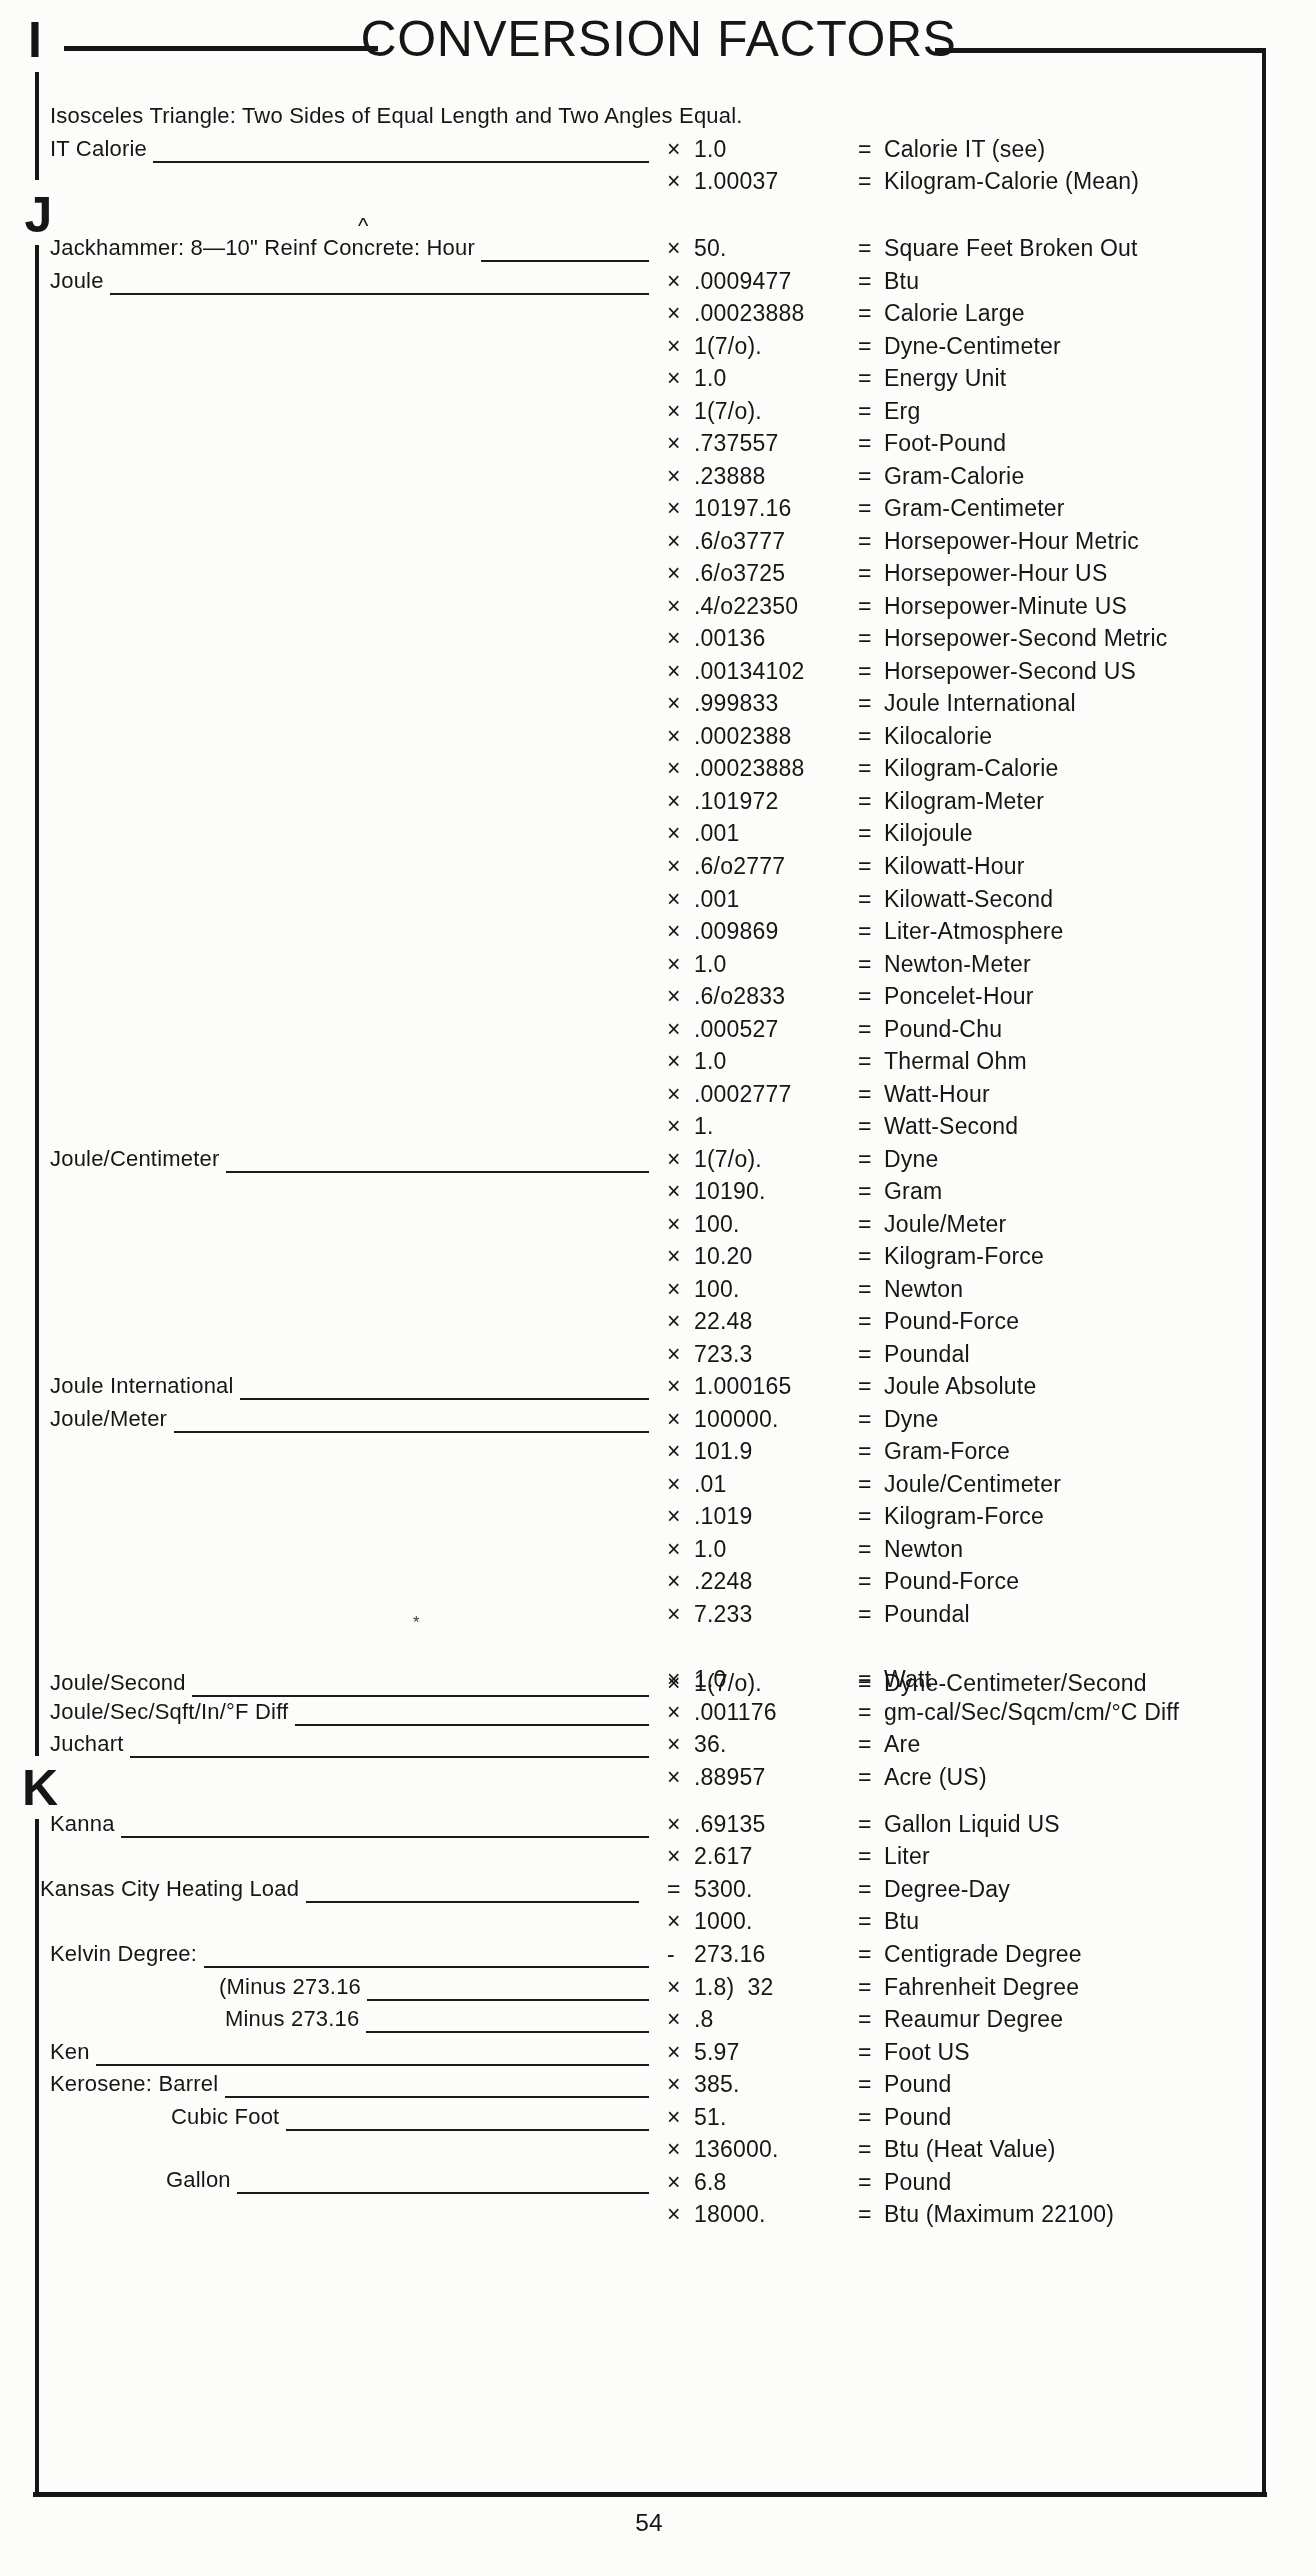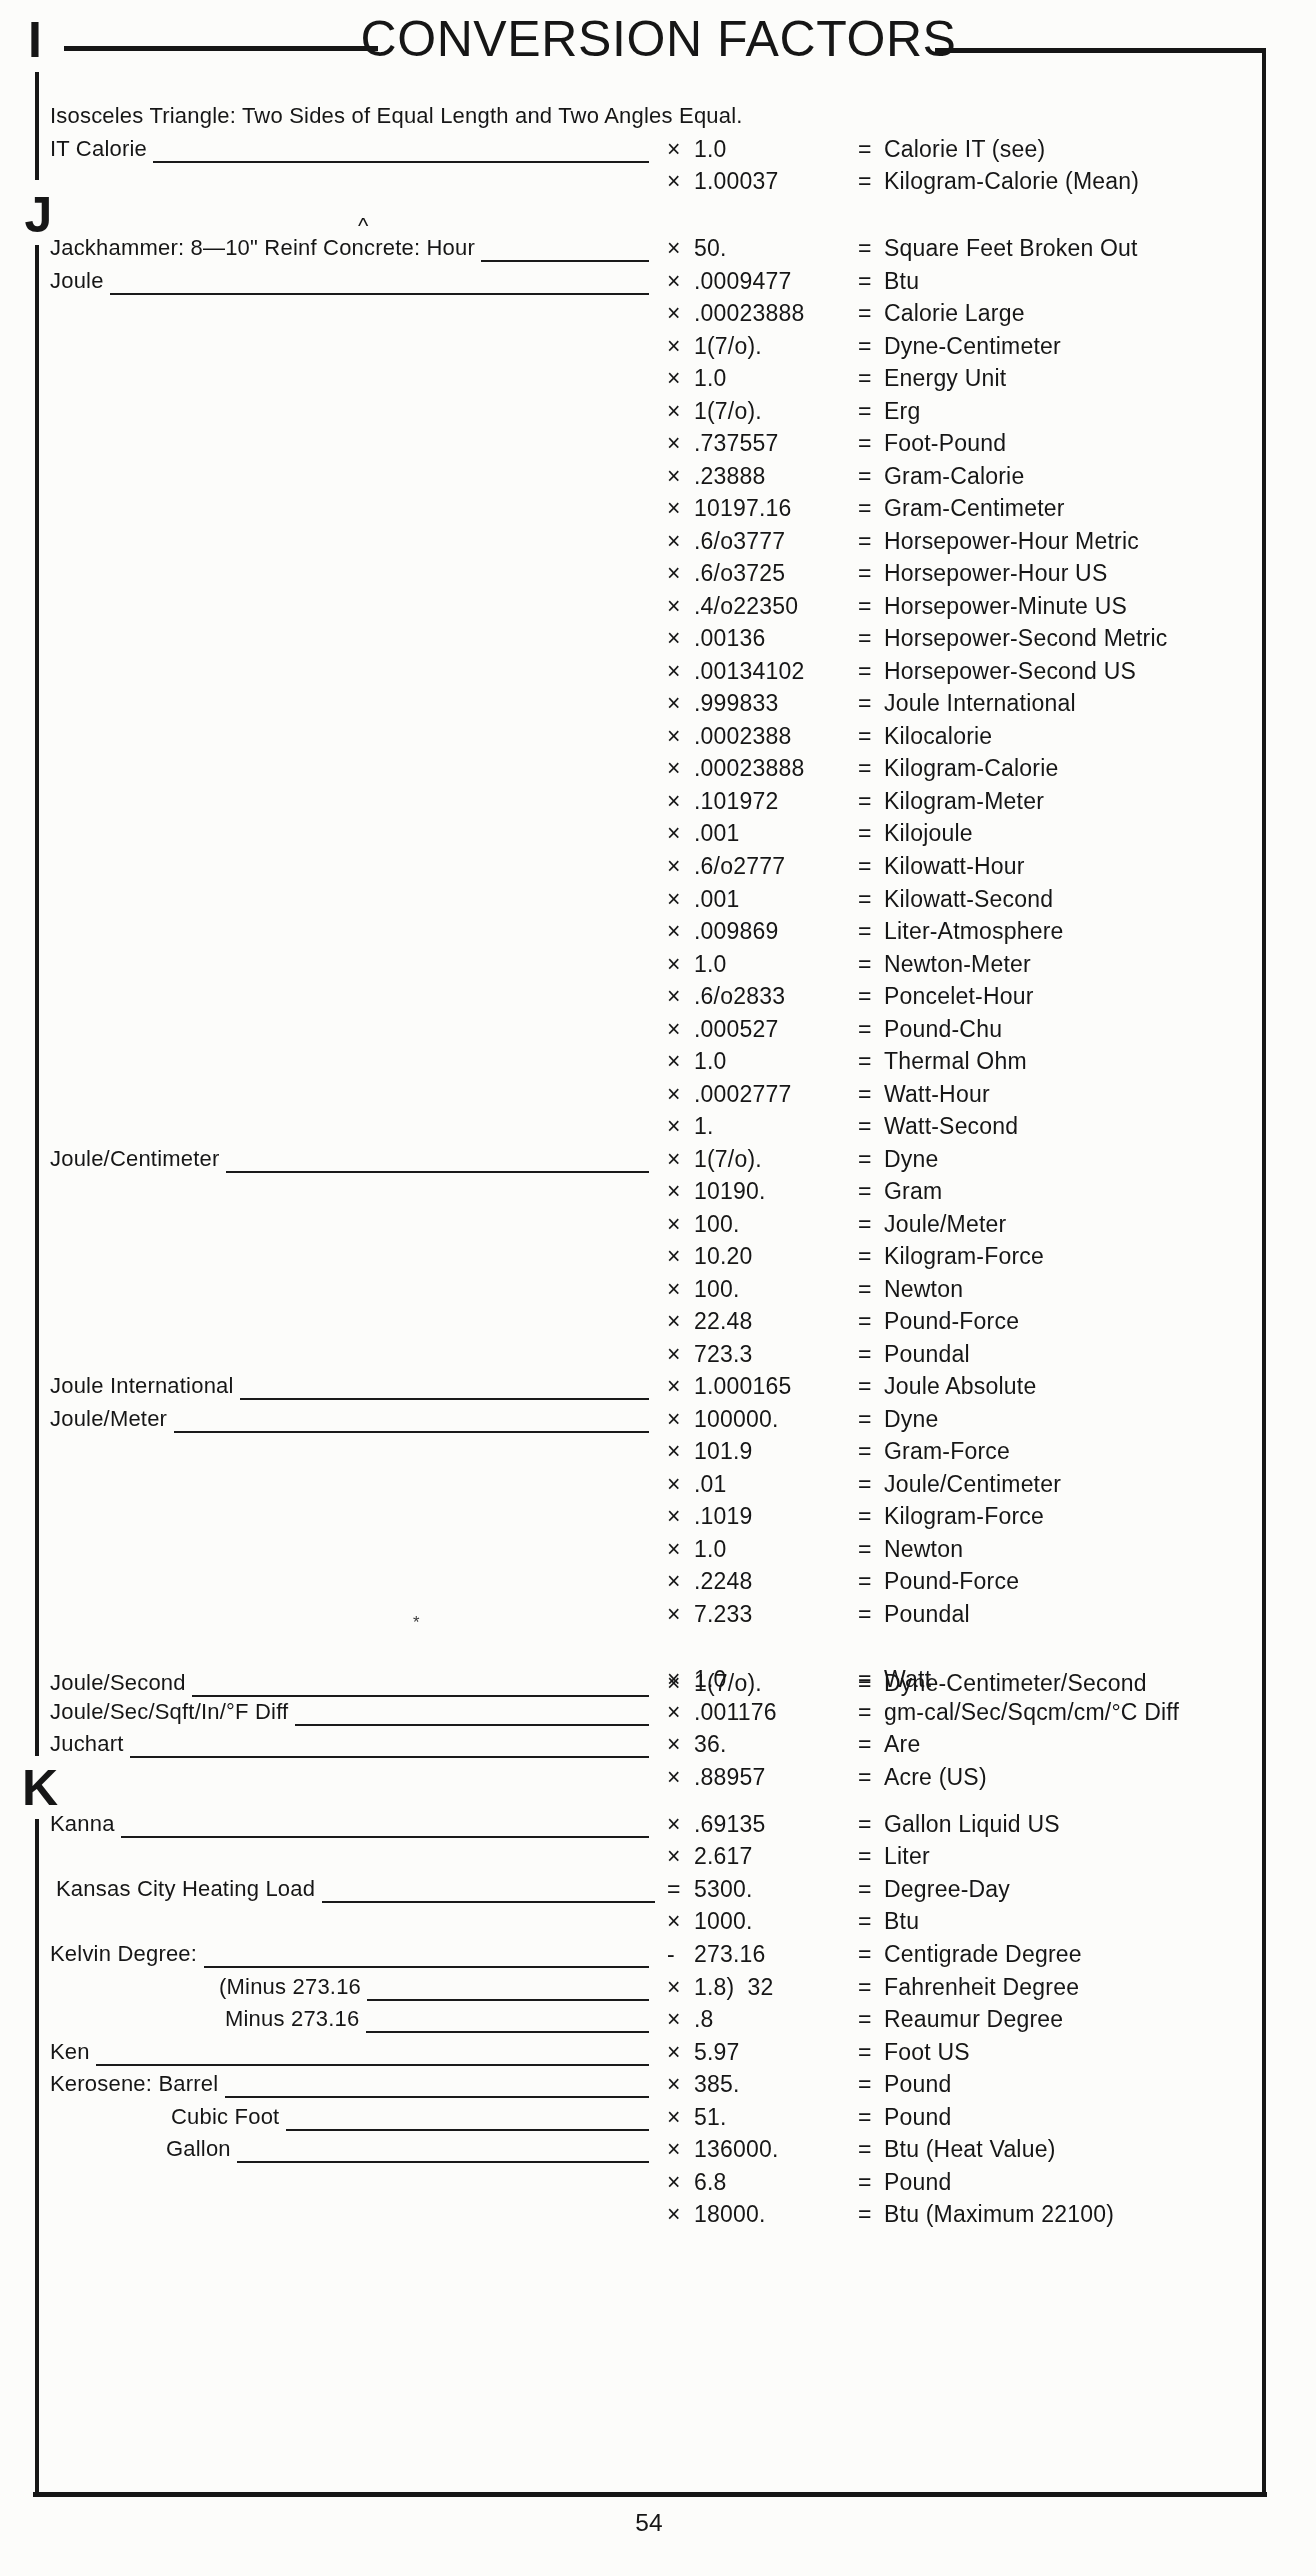--- a/index.html
+++ b/index.html
@@ -408,21 +408,21 @@
         <span class="op2">=</span>
         <span class="restext">Gallon Liquid US</span>
       </div>
       <div class="trow" style="top: 1843px;">
         <span class="op1">×</span>
         <span class="factor">2.617</span>
         <span class="op2">=</span>
         <span class="restext">Liter</span>
       </div>
       <div class="trow" style="top: 1876px;">
-        <div class="lblwrap" style="left: 56px; width: 599px;">
+        <div class="lblwrap" style="left: 40px; width: 599px;">
           <span class="lbl">Kansas City Heating Load</span>
           <span class="leader"></span>
         </div>
         <span class="op1">=</span>
         <span class="factor">5300.</span>
         <span class="op2">=</span>
         <span class="restext">Degree-Day</span>
       </div>
       <div class="trow" style="top: 1908px;">
         <span class="op1">×</span>
@@ -484,21 +484,21 @@
         <div class="lblwrap" style="left: 171px; width: 478px;">
           <span class="lbl">Cubic Foot</span>
           <span class="leader"></span>
         </div>
         <span class="op1">×</span>
         <span class="factor">51.</span>
         <span class="op2">=</span>
         <span class="restext">Pound</span>
       </div>
       <div class="trow" style="top: 2136px;">
-        <div class="lblwrap" style="left: 166px; width: 483px;">
+        <div class="lblwrap" style="left: 166px; width: 483px; margin-top: 31px;">
           <span class="lbl">Gallon</span>
           <span class="leader"></span>
         </div>
         <span class="op1">×</span>
         <span class="factor">136000.</span>
         <span class="op2">=</span>
         <span class="restext">Btu (Heat Value)</span>
       </div>
       <div class="trow" style="top: 2169px;">
         <span class="op1">×</span>

